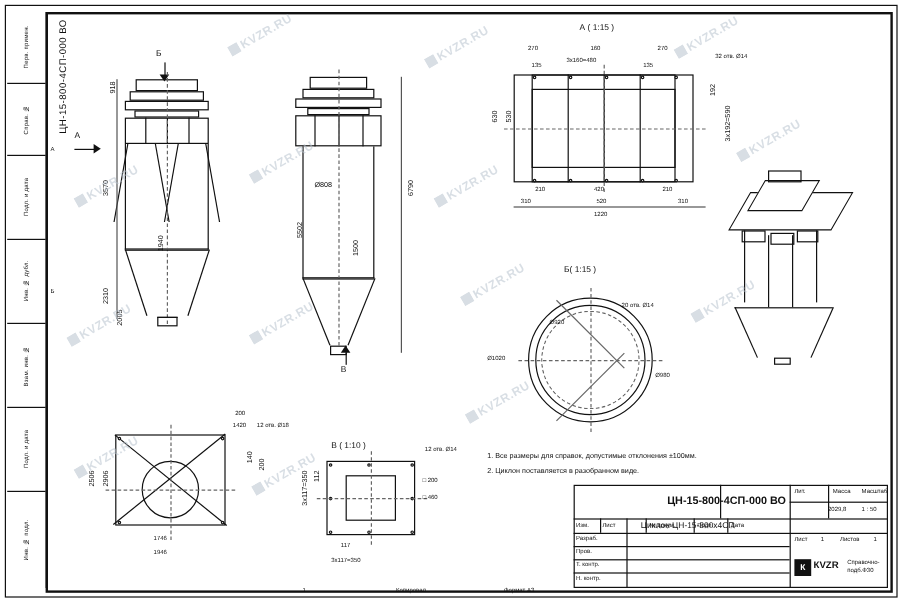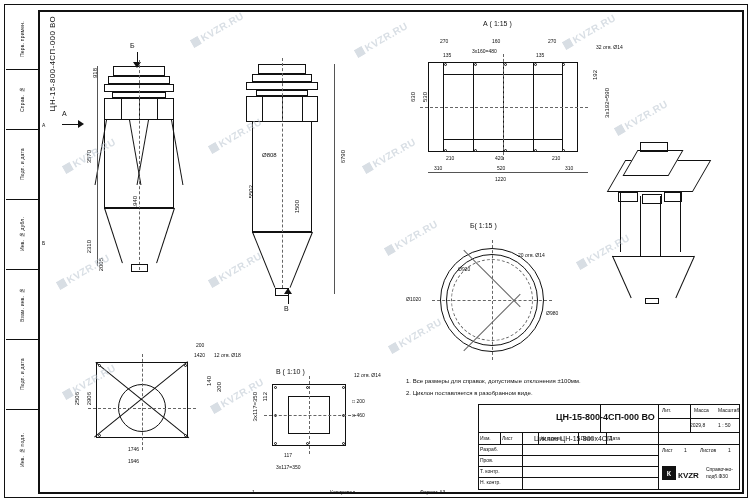--- a/index.html
+++ b/index.html
@@ -48,21 +48,21 @@
   .box{position:absolute;border:1px solid #111;box-sizing:border-box;}
   .circ{position:absolute;border:1px solid #111;border-radius:50%;box-sizing:border-box;}
   .dot{position:absolute;width:3px;height:3px;border:1px solid #111;border-radius:50%;box-sizing:border-box;background:#fff;}
 
   
   .tb{position:absolute;border:1px solid #111;box-sizing:border-box;}
 
   
   .note{position:absolute;font-size:6px;color:#111;white-space:nowrap;}
 
-  .logo{position:absolute;display:flex;align-items:flex-end;gap:2px;}
+  .logo{position:absolute;display:flex;align-items:flex-start;gap:2px;}
   .logo .sq{width:14px;height:14px;background:#111;color:#fff;font-size:7px;
             display:flex;align-items:center;justify-content:center;font-weight:bold;}
 </style>
 </head>
 <body>
 
 <div id="sheet">
 
   <div class="frame-outer"></div>
   <div class="frame-inner"></div>

